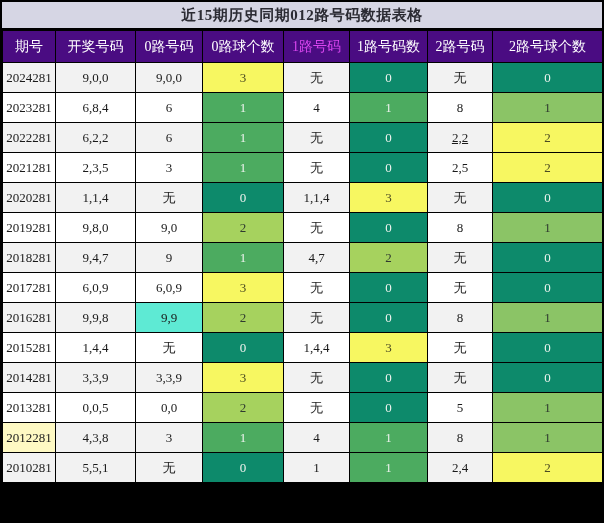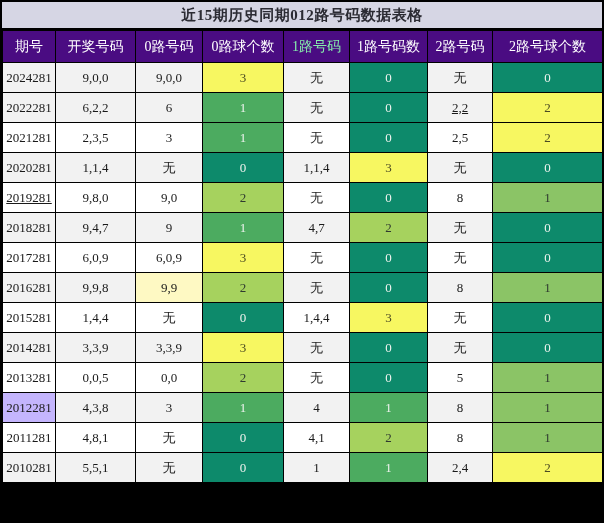--- a/index.html
+++ b/index.html
@@ -63,38 +63,48 @@
         <col style="width: 78px;">
         <col style="width: 65px;">
         <col style="width: 110px;">
     </colgroup>
     <thead>
       <tr>
         <th style="background: rgb(74, 12, 130); color: rgb(255, 255, 255);">期号</th>
         <th style="background: rgb(74, 12, 130); color: rgb(255, 255, 255);">开奖号码</th>
         <th style="background: rgb(74, 12, 130); color: rgb(255, 255, 255);">0路号码</th>
         <th style="background: rgb(74, 12, 130); color: rgb(255, 255, 255);">0路球个数</th>
-        <th style="background: rgb(74, 12, 130); color: #86efac;">1路号码</th>
+        <th style="background: rgb(74, 12, 130); color: #d946ef;">1路号码</th>
         <th style="background: rgb(74, 12, 130); color: rgb(255, 255, 255);">1路号码数</th>
         <th style="background: rgb(74, 12, 130); color: rgb(255, 255, 255);">2路号码</th>
         <th style="background: rgb(74, 12, 130); color: rgb(255, 255, 255);">2路号球个数</th>
       </tr>
     </thead>
     <tbody>
         <tr>
           <td style="background: rgb(242, 242, 242);">2024281</td>
           <td style="background: rgb(242, 242, 242);">9,0,0</td>
           <td style="background: rgb(242, 242, 242);">9,0,0</td>
           <td style="background: rgb(247, 247, 97); color: rgb(74, 74, 34);">3</td>
           <td style="background: rgb(242, 242, 242);">无</td>
           <td style="background: rgb(13, 138, 107); color: rgb(238, 243, 238);">0</td>
           <td style="background: rgb(242, 242, 242);">无</td>
           <td style="background: rgb(13, 138, 107); color: rgb(238, 243, 238);">0</td>
         </tr>
         <tr>
+          <td style="background: rgb(255, 255, 255);">2023281</td>
+          <td style="background: rgb(255, 255, 255);">6,8,4</td>
+          <td style="background: rgb(255, 255, 255);">6</td>
+          <td style="background: rgb(76, 171, 96); color: rgb(238, 243, 238);">1</td>
+          <td style="background: rgb(255, 255, 255);">4</td>
+          <td style="background: rgb(76, 171, 96); color: rgb(238, 243, 238);">1</td>
+          <td style="background: rgb(255, 255, 255);">8</td>
+          <td style="background: rgb(139, 196, 102); color: rgb(47, 58, 47);">1</td>
+        </tr>
+        <tr>
           <td style="background: rgb(242, 242, 242);">2022281</td>
           <td style="background: rgb(242, 242, 242);">6,2,2</td>
           <td style="background: rgb(242, 242, 242);">6</td>
           <td style="background: rgb(76, 171, 96); color: rgb(238, 243, 238);">1</td>
           <td style="background: rgb(242, 242, 242);">无</td>
           <td style="background: rgb(13, 138, 107); color: rgb(238, 243, 238);">0</td>
           <td style="background: rgb(242, 242, 242); text-decoration: underline;">2,2</td>
           <td style="background: rgb(247, 247, 97); color: rgb(74, 74, 34);">2</td>
         </tr>
         <tr>
@@ -111,21 +121,21 @@
           <td style="background: rgb(242, 242, 242);">2020281</td>
           <td style="background: rgb(242, 242, 242);">1,1,4</td>
           <td style="background: rgb(242, 242, 242);">无</td>
           <td style="background: rgb(13, 138, 107); color: rgb(238, 243, 238);">0</td>
           <td style="background: rgb(242, 242, 242);">1,1,4</td>
           <td style="background: rgb(247, 247, 97); color: rgb(74, 74, 34);">3</td>
           <td style="background: rgb(242, 242, 242);">无</td>
           <td style="background: rgb(13, 138, 107); color: rgb(238, 243, 238);">0</td>
         </tr>
         <tr>
-          <td style="background: rgb(255, 255, 255); text-decoration: underline;">2019281</td>
+          <td style="background: rgb(255, 255, 255);">2019281</td>
           <td style="background: rgb(255, 255, 255);">9,8,0</td>
           <td style="background: rgb(255, 255, 255);">9,0</td>
           <td style="background: rgb(166, 210, 94); color: rgb(47, 58, 47);">2</td>
           <td style="background: rgb(255, 255, 255);">无</td>
           <td style="background: rgb(13, 138, 107); color: rgb(238, 243, 238);">0</td>
           <td style="background: rgb(255, 255, 255);">8</td>
           <td style="background: rgb(139, 196, 102); color: rgb(47, 58, 47);">1</td>
         </tr>
         <tr>
           <td style="background: rgb(242, 242, 242);">2018281</td>
@@ -143,21 +153,21 @@
           <td style="background: rgb(255, 255, 255);">6,0,9</td>
           <td style="background: rgb(247, 247, 97); color: rgb(74, 74, 34);">3</td>
           <td style="background: rgb(255, 255, 255);">无</td>
           <td style="background: rgb(13, 138, 107); color: rgb(238, 243, 238);">0</td>
           <td style="background: rgb(255, 255, 255);">无</td>
           <td style="background: rgb(13, 138, 107); color: rgb(238, 243, 238);">0</td>
         </tr>
         <tr>
           <td style="background: rgb(242, 242, 242);">2016281</td>
           <td style="background: rgb(242, 242, 242);">9,9,8</td>
-          <td style="background: #fef9c3;">9,9</td>
+          <td style="background: #5eead4;">9,9</td>
           <td style="background: rgb(166, 210, 94); color: rgb(47, 58, 47);">2</td>
           <td style="background: rgb(242, 242, 242);">无</td>
           <td style="background: rgb(13, 138, 107); color: rgb(238, 243, 238);">0</td>
           <td style="background: rgb(242, 242, 242);">8</td>
           <td style="background: rgb(139, 196, 102); color: rgb(47, 58, 47);">1</td>
         </tr>
         <tr>
           <td style="background: rgb(255, 255, 255); margin-left: 14px;">2015281</td>
           <td style="background: rgb(255, 255, 255);">1,4,4</td>
           <td style="background: rgb(255, 255, 255);">无</td>
@@ -181,37 +191,27 @@
           <td style="background: rgb(255, 255, 255);">2013281</td>
           <td style="background: rgb(255, 255, 255);">0,0,5</td>
           <td style="background: rgb(255, 255, 255);">0,0</td>
           <td style="background: rgb(166, 210, 94); color: rgb(47, 58, 47);">2</td>
           <td style="background: rgb(255, 255, 255);">无</td>
           <td style="background: rgb(13, 138, 107); color: rgb(238, 243, 238);">0</td>
           <td style="background: rgb(255, 255, 255);">5</td>
           <td style="background: rgb(139, 196, 102); color: rgb(47, 58, 47);">1</td>
         </tr>
         <tr>
-          <td style="background: #c4b5fd; margin-top: 41px;">2012281</td>
+          <td style="background: #fef9c3; margin-top: 41px;">2012281</td>
           <td style="background: rgb(242, 242, 242);">4,3,8</td>
           <td style="background: rgb(242, 242, 242);">3</td>
           <td style="background: rgb(76, 171, 96); color: rgb(238, 243, 238);">1</td>
           <td style="background: rgb(242, 242, 242);">4</td>
           <td style="background: rgb(76, 171, 96); color: rgb(238, 243, 238);">1</td>
           <td style="background: rgb(242, 242, 242);">8</td>
-          <td style="background: rgb(139, 196, 102); color: rgb(47, 58, 47);">1</td>
-        </tr>
-        <tr>
-          <td style="background: rgb(255, 255, 255);">2011281</td>
-          <td style="background: rgb(255, 255, 255);">4,8,1</td>
-          <td style="background: rgb(255, 255, 255);">无</td>
-          <td style="background: rgb(13, 138, 107); color: rgb(238, 243, 238);">0</td>
-          <td style="background: rgb(255, 255, 255);">4,1</td>
-          <td style="background: rgb(166, 210, 94); color: rgb(47, 58, 47);">2</td>
-          <td style="background: rgb(255, 255, 255);">8</td>
           <td style="background: rgb(139, 196, 102); color: rgb(47, 58, 47);">1</td>
         </tr>
         <tr>
           <td style="background: rgb(242, 242, 242);">2010281</td>
           <td style="background: rgb(242, 242, 242);">5,5,1</td>
           <td style="background: rgb(242, 242, 242);">无</td>
           <td style="background: rgb(13, 138, 107); color: rgb(238, 243, 238);">0</td>
           <td style="background: rgb(242, 242, 242);">1</td>
           <td style="background: rgb(76, 171, 96); color: rgb(238, 243, 238);">1</td>
           <td style="background: rgb(242, 242, 242);">2,4</td>

